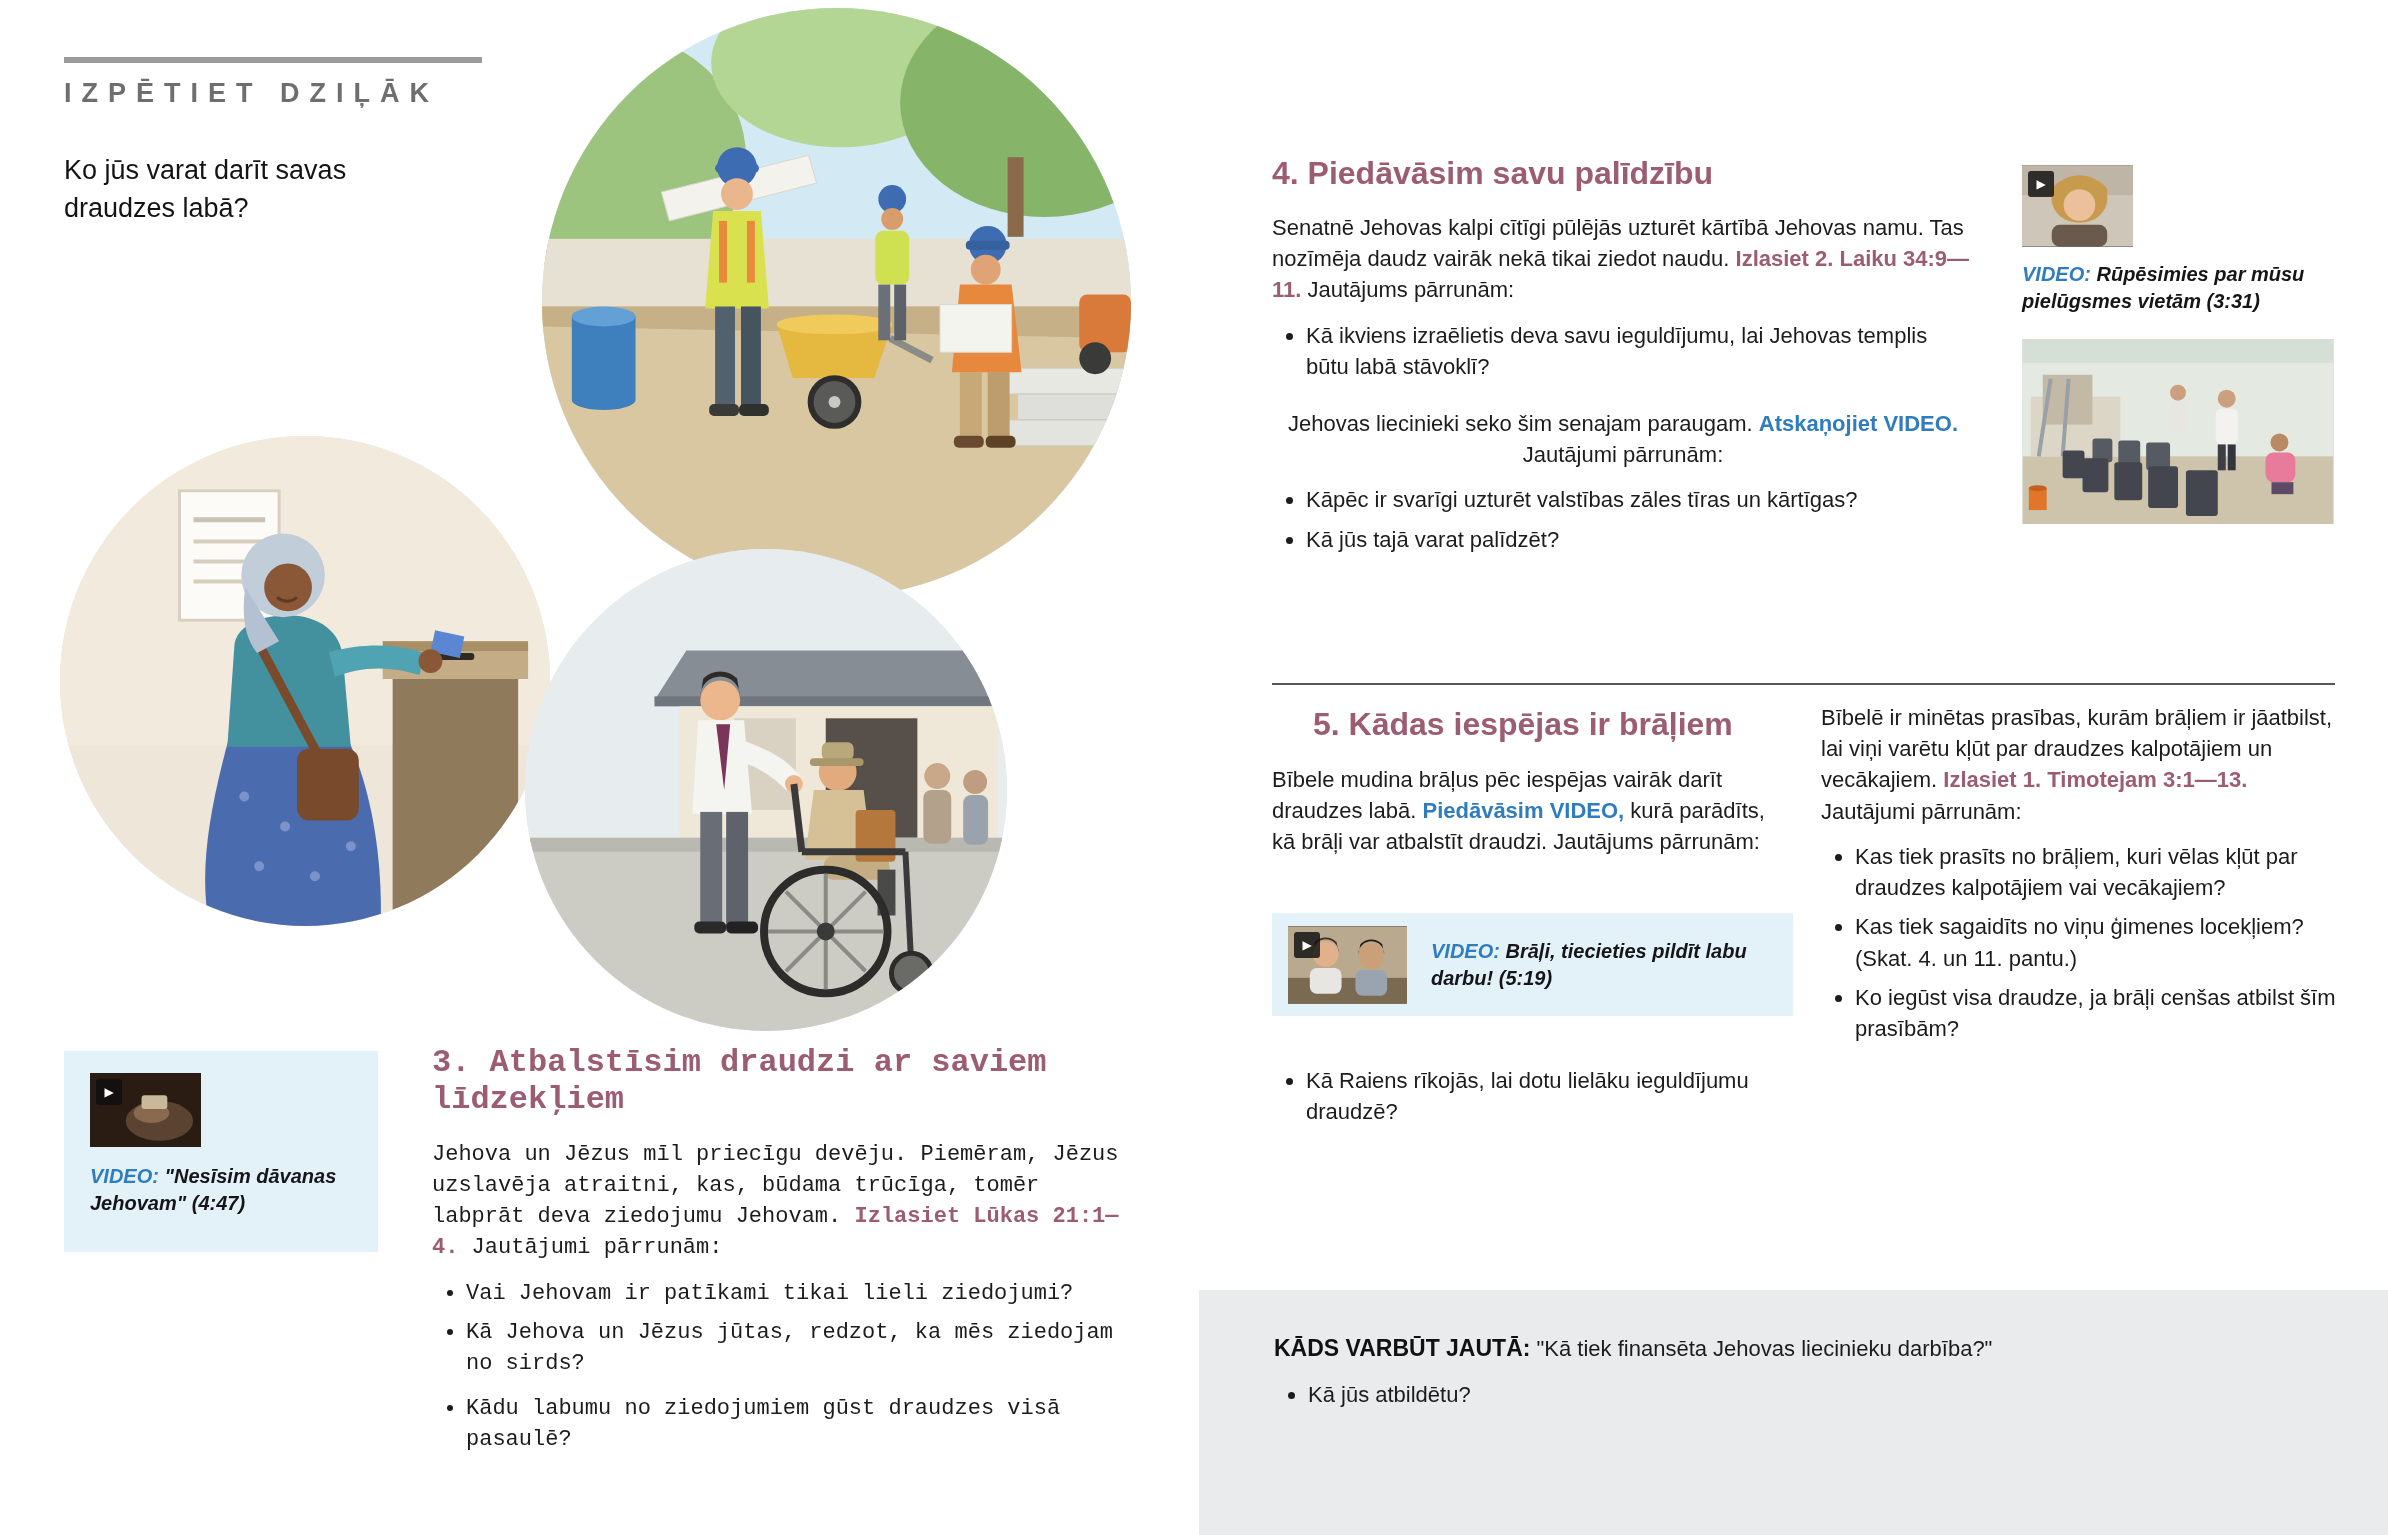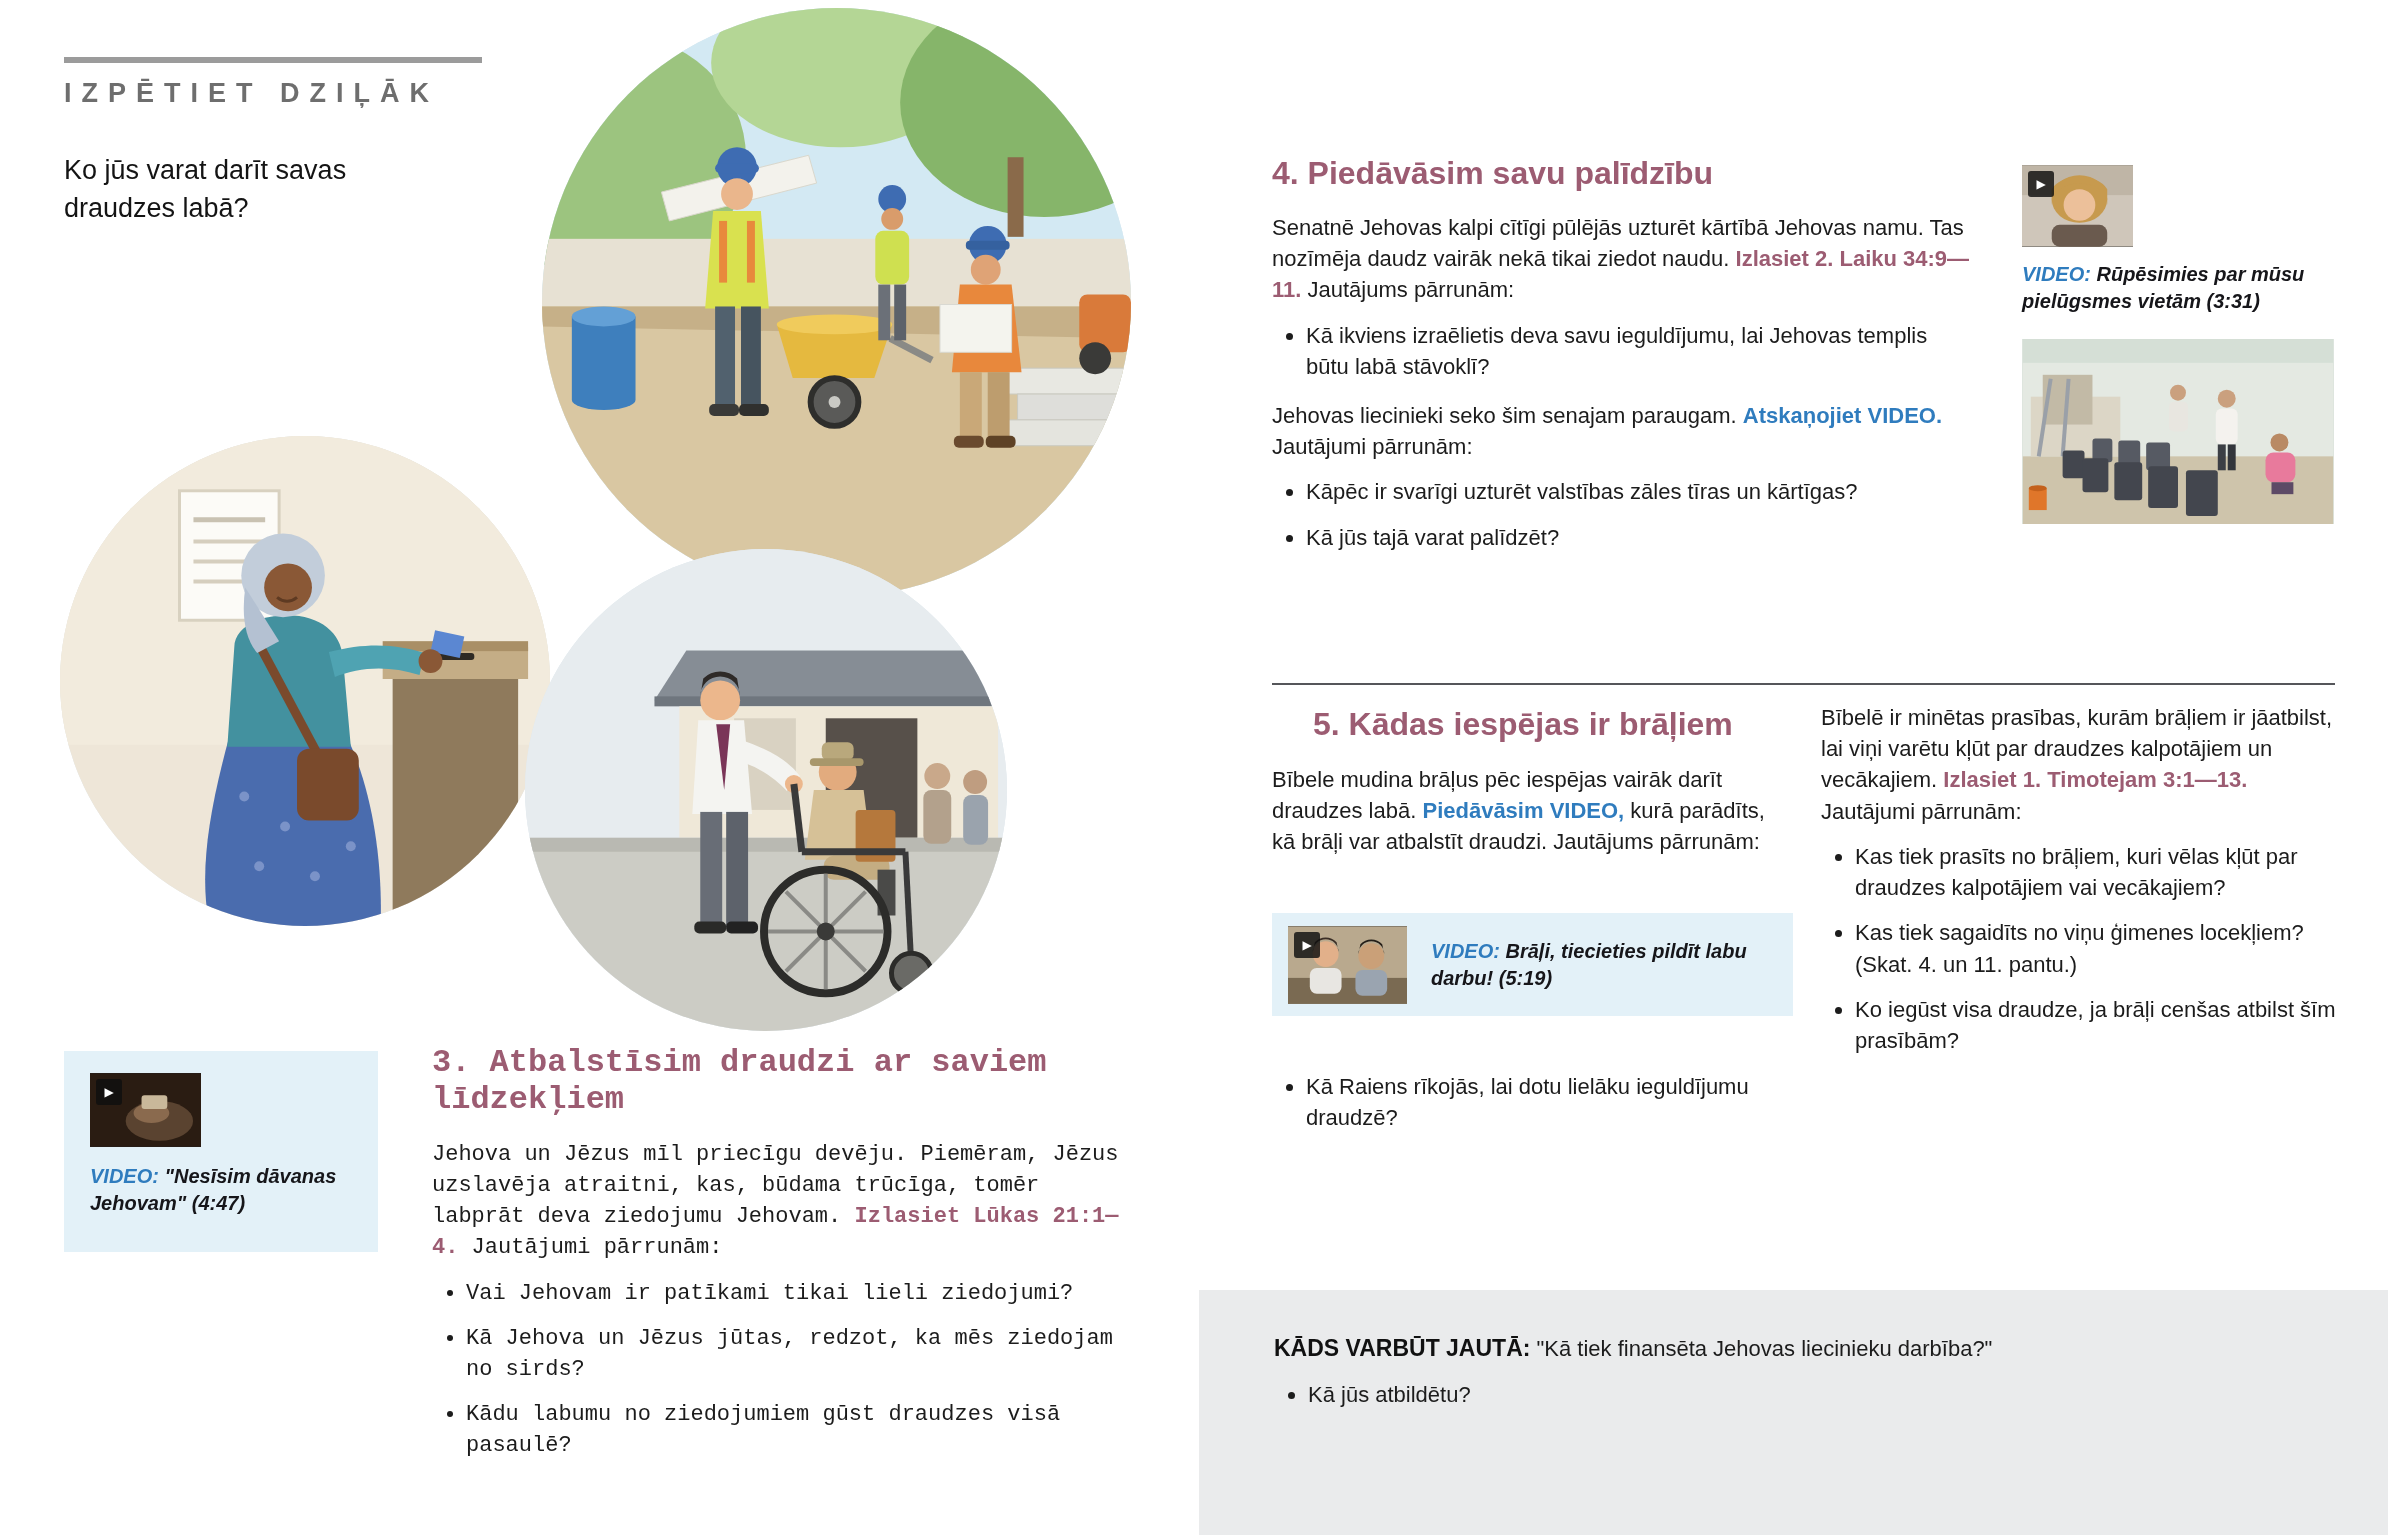--- a/index.html
+++ b/index.html
@@ -11,26 +11,26 @@
   .kicker-bar { background: #9b9b9b; }
   .kicker { color: #6e6e6e; font-size: 27px; font-weight: bold; letter-spacing: 10px; }
   .intro { font-size: 27px; line-height: 1.42; color: #141414; }
 
   .circle { border-radius: 50%; overflow: hidden; background: #dde8ee; }
   .circle svg, .photo svg { display: block; width: 100%; height: 100%; }
 
   h2.sec { color: #9c5c72; font-size: 32px; font-weight: 700; line-height: 1.15; }
   .body-text { font-size: 22px; line-height: 1.42; color: #1c1c1c; }
   p.para { margin-top: 20px; }
-  p.para2 { margin-top: 18px; }
+  p.para2 { margin-top: 26px; text-align: center; }
   .link-scripture { color: #9c5c72; font-weight: bold; }
   .link-video { color: #2f7cbe; font-weight: bold; }
 
   ul.bullets { margin-top: 14px; list-style: disc outside; padding-left: 34px; }
-  ul.bullets li { margin-top: 14px; }
+  ul.bullets li { margin-top: 8px; }
   ul.bullets li::marker { color: #1c1c1c; }
 
   .video-box { background: #e3f1f8; }
   .video-box.row { display: flex; align-items: center; }
   .thumb { position: relative; background: #222; overflow: hidden; }
   .thumb svg { display: block; width: 100%; height: 100%; }
   .play-badge { position: absolute; left: 6px; top: 6px; width: 26px; height: 26px;
                 background: rgba(15,15,15,0.82); color: #fff; font-size: 12px;
                 display: flex; align-items: center; justify-content: center; border-radius: 3px; }
   .vid-caption { font-size: 20px; line-height: 1.35; color: #16161a; font-weight: 700; font-style: italic; }

